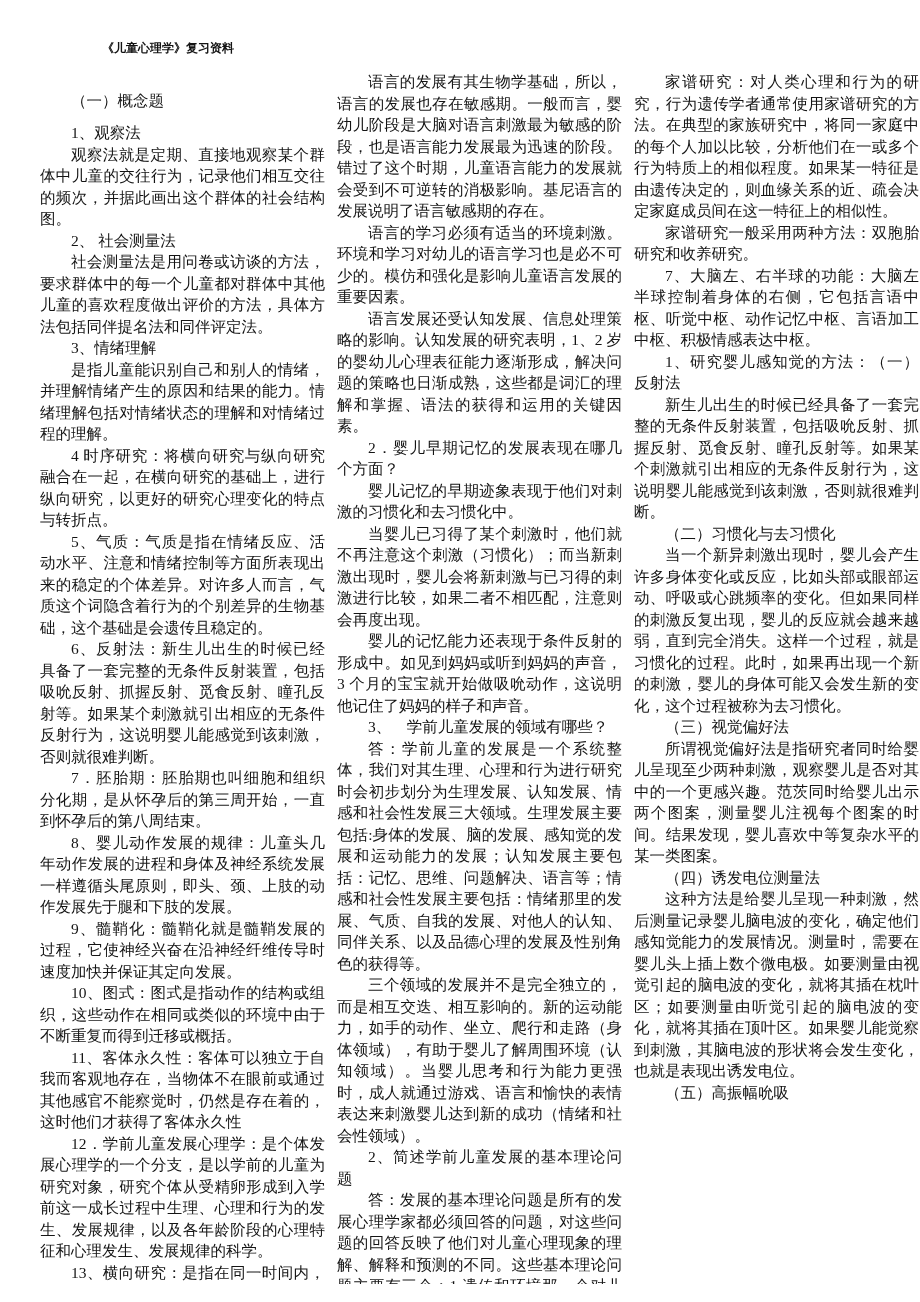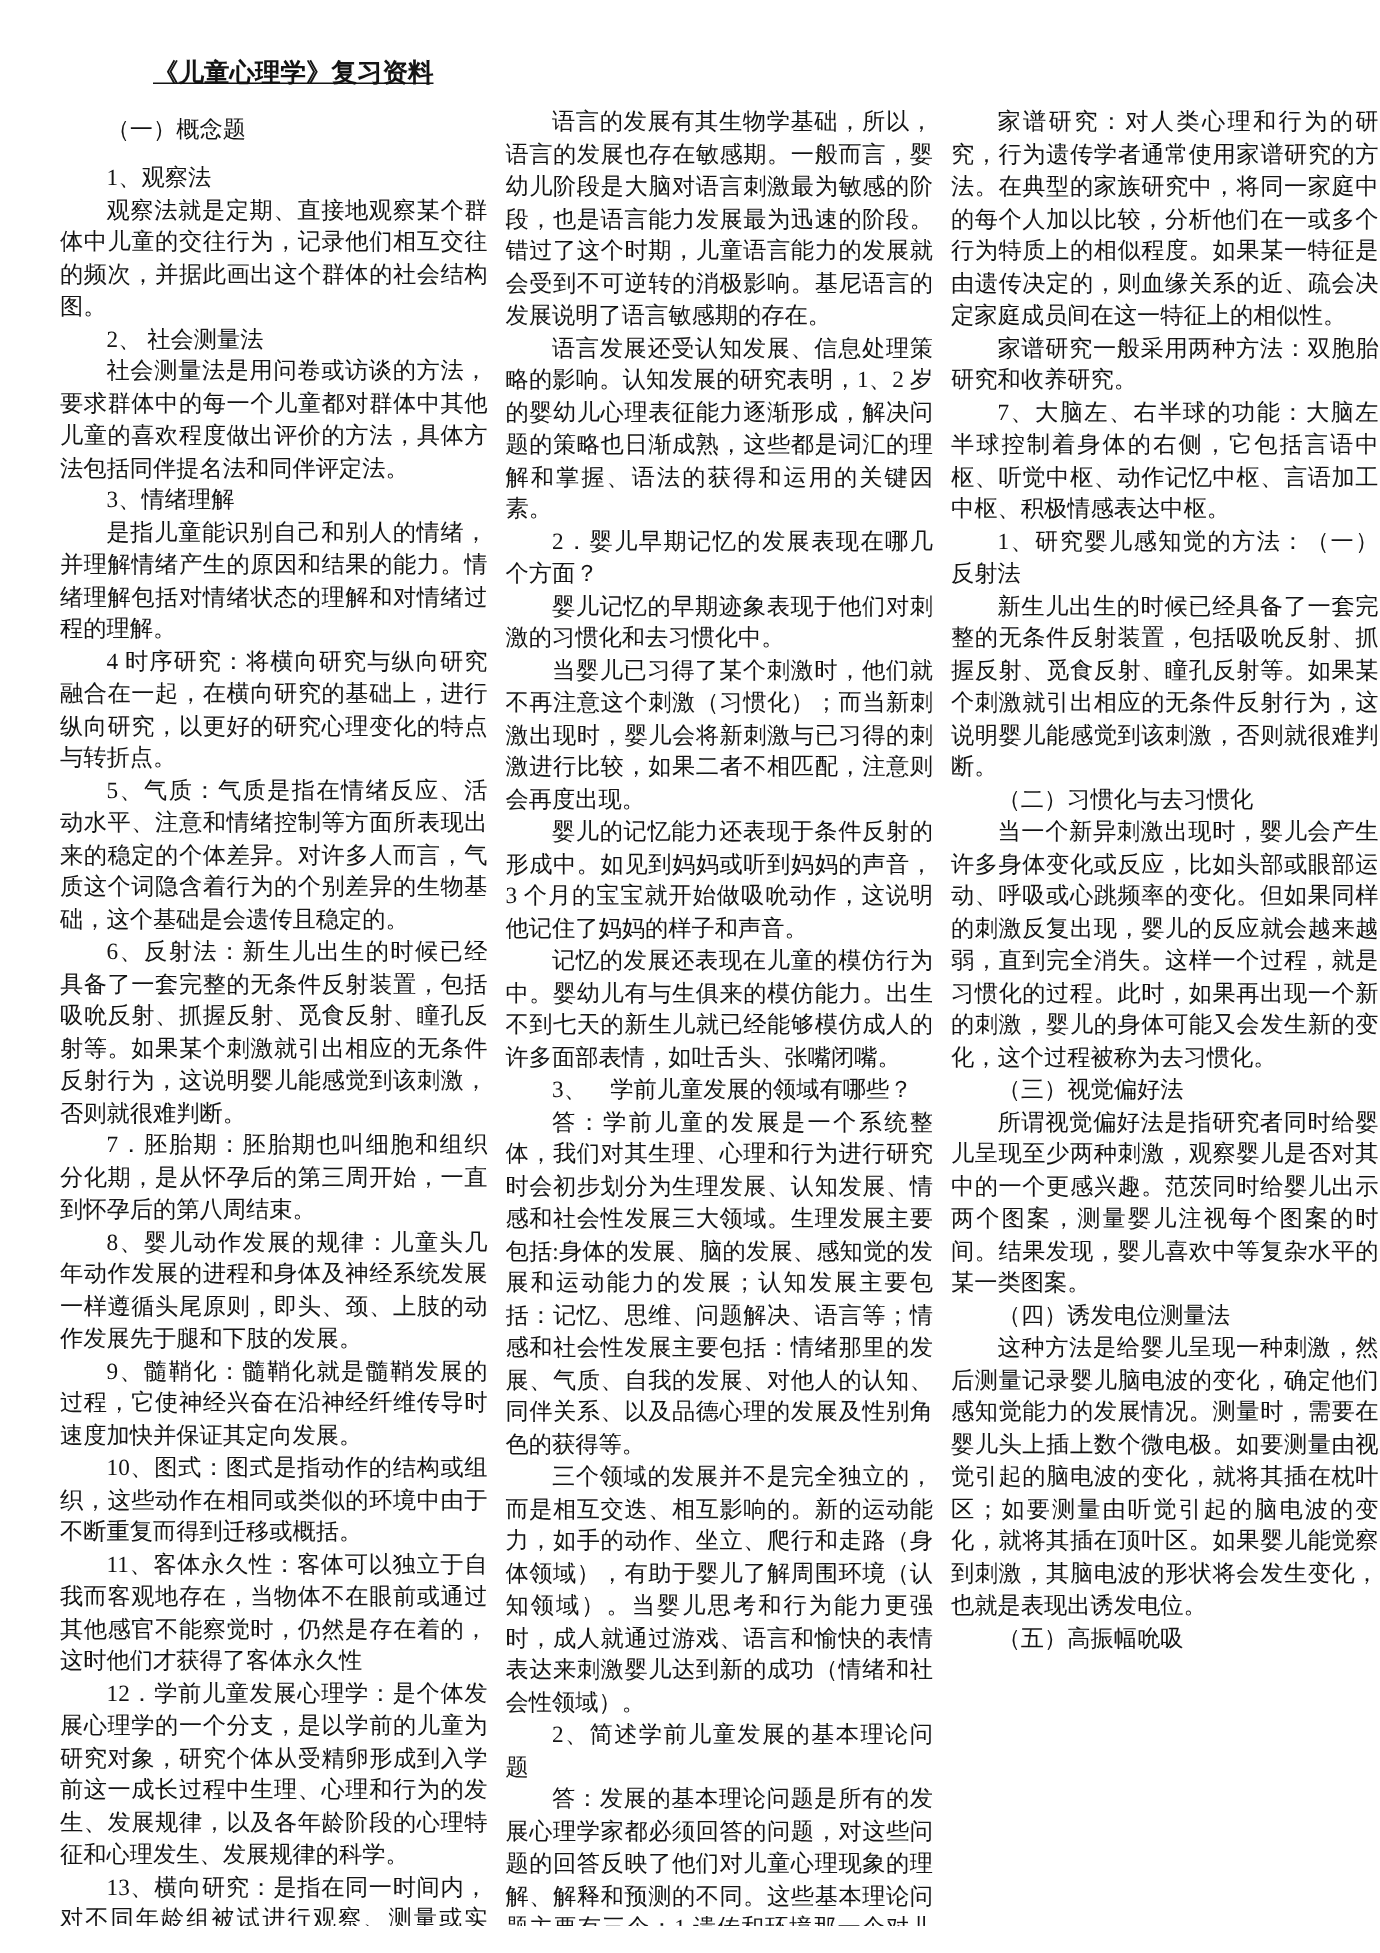--- a/index.html
+++ b/index.html
@@ -35,26 +35,25 @@
   }
   .col-offset {
     padding-top: 33px;
   }
   .para {
     text-indent: 2em;
     margin: 0;
   }
   .p-title {
     font-weight: bold;
-    font-size: 17px;
+    font-size: 12px;
     text-indent: 0;
     padding-left: 62px;
-    margin-bottom: 16px;
+    margin-bottom: 30px;
     text-align: left;
-    text-decoration: underline;
   }
   .p-section1 {
     margin-bottom: 11px;
   }
   .p-heading {
     font-weight: normal;
   }
 </style>
 </head>
 <body>
@@ -75,26 +74,26 @@
       <div class="para p-body">7．胚胎期：胚胎期也叫细胞和组织分化期，是从怀孕后的第三周开始，一直到怀孕后的第八周结束。</div>
       <div class="para p-body">8、婴儿动作发展的规律：儿童头几年动作发展的进程和身体及神经系统发展一样遵循头尾原则，即头、颈、上肢的动作发展先于腿和下肢的发展。</div>
       <div class="para p-body">9、髓鞘化：髓鞘化就是髓鞘发展的过程，它使神经兴奋在沿神经纤维传导时速度加快并保证其定向发展。</div>
       <div class="para p-body">10、图式：图式是指动作的结构或组织，这些动作在相同或类似的环境中由于不断重复而得到迁移或概括。</div>
       <div class="para p-body">11、客体永久性：客体可以独立于自我而客观地存在，当物体不在眼前或通过其他感官不能察觉时，仍然是存在着的，这时他们才获得了客体永久性</div>
       <div class="para p-body">12．学前儿童发展心理学：是个体发展心理学的一个分支，是以学前的儿童为研究对象，研究个体从受精卵形成到入学前这一成长过程中生理、心理和行为的发生、发展规律，以及各年龄阶段的心理特征和心理发生、发展规律的科学。</div>
       <div class="para p-body">13、横向研究：是指在同一时间内，对不同年龄组被试进行观察、测量或实验，以探究心理发展的规律或特点。</div>
     </div>
   <div class="col col-offset">
       <div class="para p-body">语言的发展有其生物学基础，所以，语言的发展也存在敏感期。一般而言，婴幼儿阶段是大脑对语言刺激最为敏感的阶段，也是语言能力发展最为迅速的阶段。错过了这个时期，儿童语言能力的发展就会受到不可逆转的消极影响。基尼语言的发展说明了语言敏感期的存在。</div>
+      <div class="para p-body">语言的学习必须有适当的环境刺激。环境和学习对幼儿的语言学习也是必不可少的。模仿和强化是影响儿童语言发展的重要因素。</div>
       <div class="para p-body">语言发展还受认知发展、信息处理策略的影响。认知发展的研究表明，1、2 岁的婴幼儿心理表征能力逐渐形成，解决问题的策略也日渐成熟，这些都是词汇的理解和掌握、语法的获得和运用的关键因素。</div>
       <div class="para p-body">2．婴儿早期记忆的发展表现在哪几个方面？</div>
       <div class="para p-body">婴儿记忆的早期迹象表现于他们对刺激的习惯化和去习惯化中。</div>
       <div class="para p-body">当婴儿已习得了某个刺激时，他们就不再注意这个刺激（习惯化）；而当新刺激出现时，婴儿会将新刺激与已习得的刺激进行比较，如果二者不相匹配，注意则会再度出现。</div>
       <div class="para p-body">婴儿的记忆能力还表现于条件反射的形成中。如见到妈妈或听到妈妈的声音，3 个月的宝宝就开始做吸吮动作，这说明他记住了妈妈的样子和声音。</div>
-      <div class="para p-body">记忆的发展还表现在儿童的模仿行为中。婴幼儿有与生俱来的模仿能力。出生不到七天的新生儿就已经能够模仿成人的许多面部表情，如吐舌头、张嘴闭嘴。</div>
       <div class="para p-body">3、　学前儿童发展的领域有哪些？</div>
       <div class="para p-body">答：学前儿童的发展是一个系统整体，我们对其生理、心理和行为进行研究时会初步划分为生理发展、认知发展、情感和社会性发展三大领域。生理发展主要包括:身体的发展、脑的发展、感知觉的发展和运动能力的发展；认知发展主要包括：记忆、思维、问题解决、语言等；情感和社会性发展主要包括：情绪那里的发展、气质、自我的发展、对他人的认知、同伴关系、以及品德心理的发展及性别角色的获得等。</div>
       <div class="para p-body">三个领域的发展并不是完全独立的，而是相互交迭、相互影响的。新的运动能力，如手的动作、坐立、爬行和走路（身体领域），有助于婴儿了解周围环境（认知领域）。当婴儿思考和行为能力更强时，成人就通过游戏、语言和愉快的表情表达来刺激婴儿达到新的成功（情绪和社会性领域）。</div>
       <div class="para p-body">2、简述学前儿童发展的基本理论问题</div>
       <div class="para p-body">答：发展的基本理论问题是所有的发展心理学家都必须回答的问题，对这些问题的回答反映了他们对儿童心理现象的理解、解释和预测的不同。这些基本理论问题主要有三个：1.遗传和环境那一个对儿童发展的影响更大？2.儿童是主动地还是被动的？3.发展是连续的还是阶段性的？</div>
     </div>
   <div class="col col-offset">
       <div class="para p-body">家谱研究：对人类心理和行为的研究，行为遗传学者通常使用家谱研究的方法。在典型的家族研究中，将同一家庭中的每个人加以比较，分析他们在一或多个行为特质上的相似程度。如果某一特征是由遗传决定的，则血缘关系的近、疏会决定家庭成员间在这一特征上的相似性。</div>
       <div class="para p-body">家谱研究一般采用两种方法：双胞胎研究和收养研究。</div>
       <div class="para p-body">7、大脑左、右半球的功能：大脑左半球控制着身体的右侧，它包括言语中枢、听觉中枢、动作记忆中枢、言语加工中枢、积极情感表达中枢。</div>

